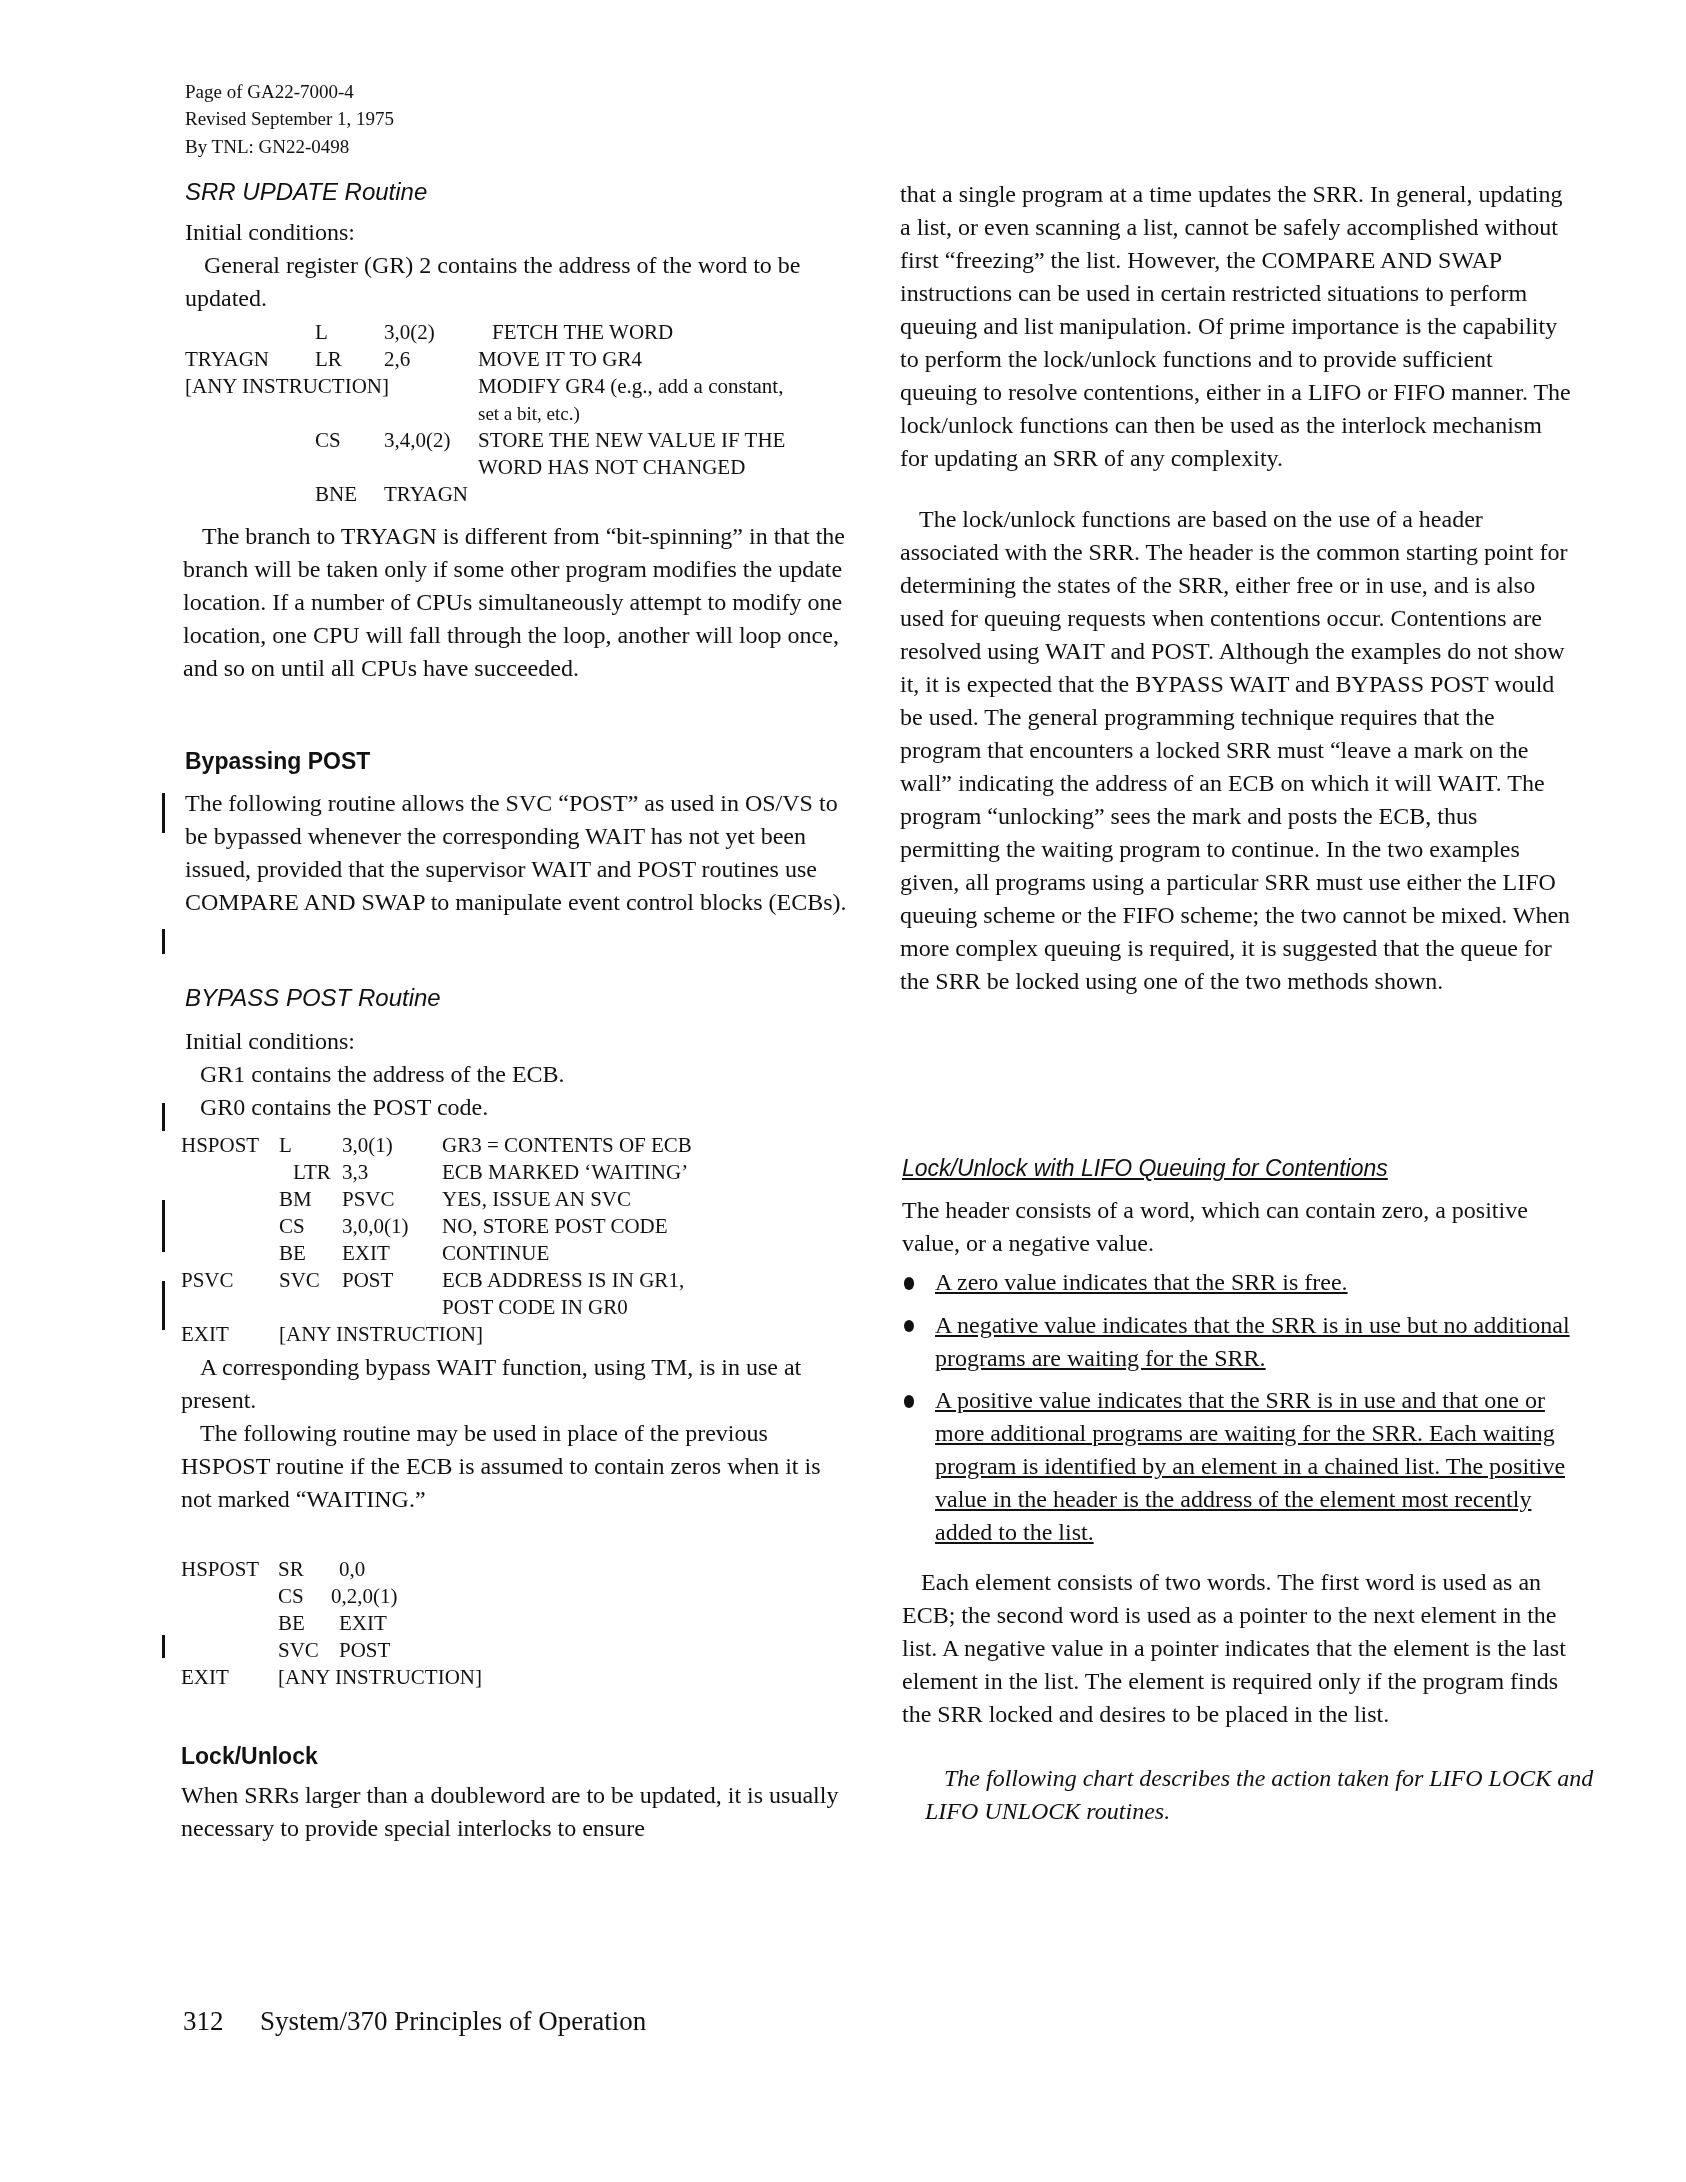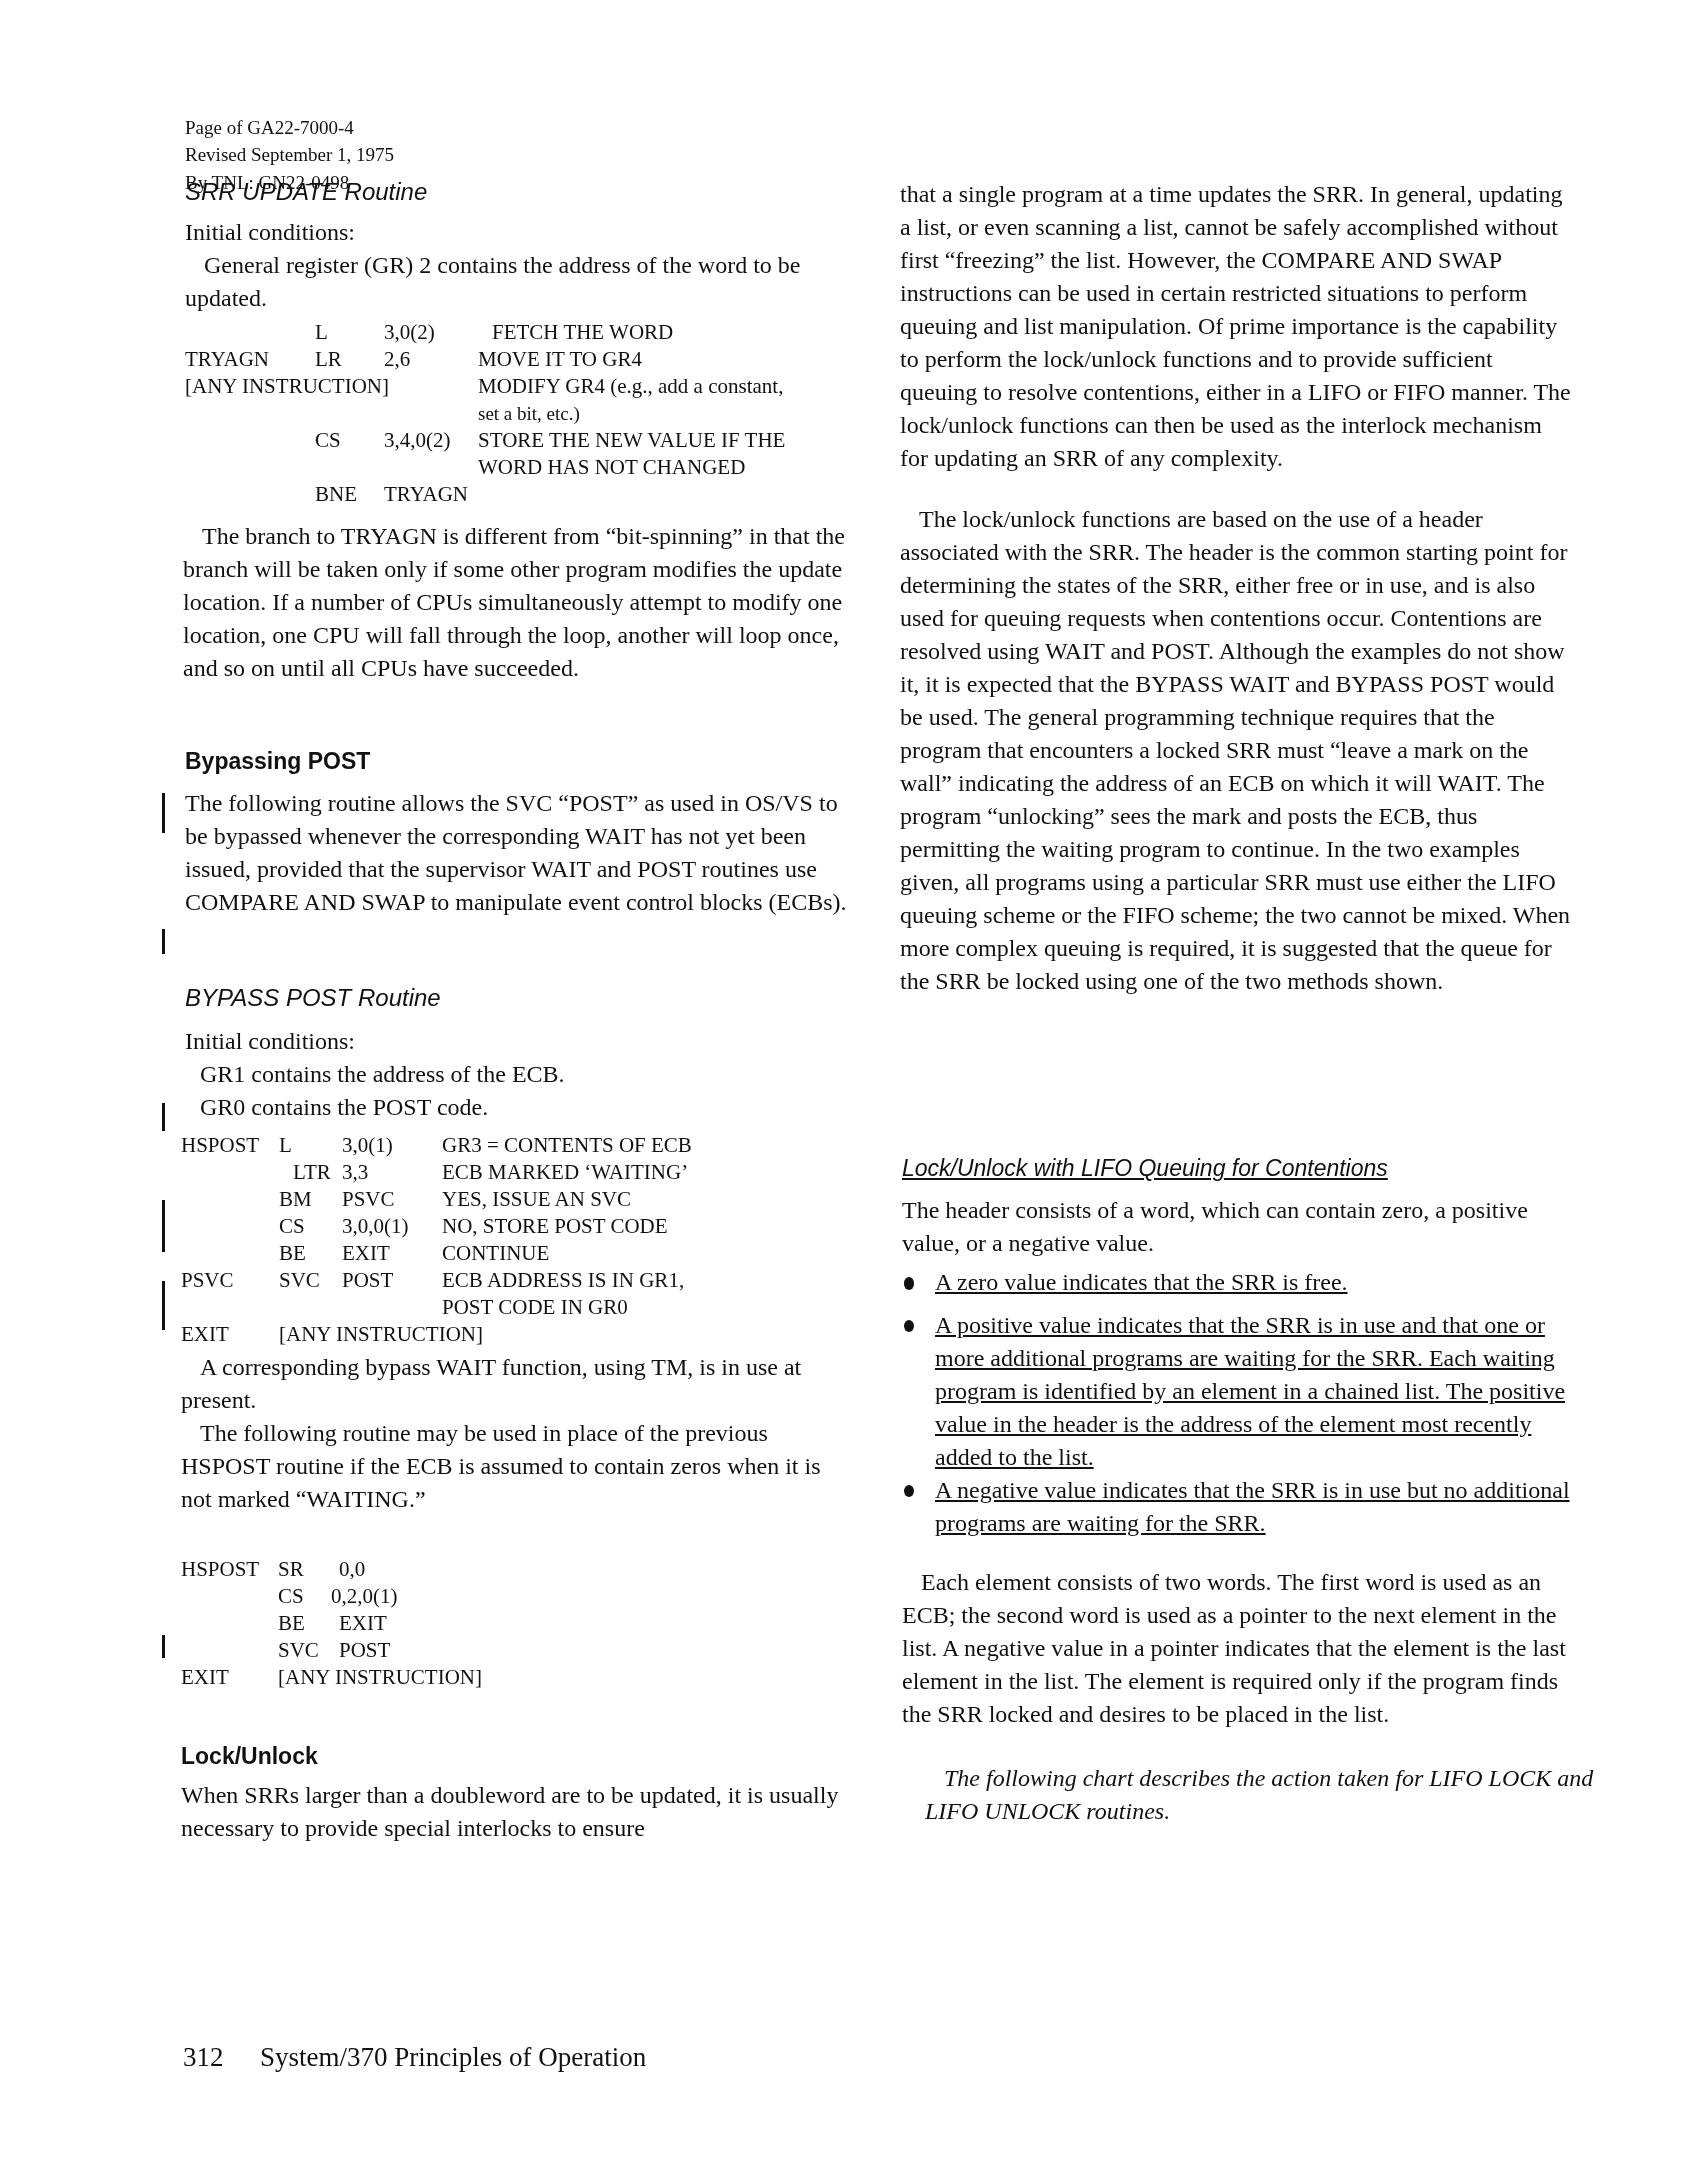--- a/index.html
+++ b/index.html
@@ -1,18 +1,18 @@
 <!DOCTYPE html>
 <html style="font-size:15px"><head>
 <meta charset="utf-8">
 <style>
   html, body { margin: 0; padding: 0; background: #ffffff; }
   body { width: 1686px; height: 2182px; position: relative; overflow: hidden; color: #111; font-family: "Liberation Serif", "DejaVu Serif", serif; }
   .abs { position: absolute; }
-  .serif { font-family: "Liberation Serif", "DejaVu Serif", serif; margin-top: 36px; }
+  .serif { font-family: "Liberation Serif", "DejaVu Serif", serif; }
   .hdr { left: 185px; top: 78px; font-size: 19px; line-height: 27.4px; }
   .h-italic { font-family: "Liberation Sans", "DejaVu Sans", sans-serif; font-style: italic; font-size: 24px; }
   .h-bold { font-family: "Liberation Sans", "DejaVu Sans", sans-serif; font-weight: bold; font-size: 23px; }
   .body { font-size: 24px; line-height: 33px; }
   .para-indent { text-indent: 19px; }
   .code { font-size: 21px; line-height: 27px; }
   .code-row { position: relative; height: 27px; white-space: nowrap; }
   .code-row span { position: absolute; top: 0; }
   .revbar { position: absolute; width: 2.8px; background: #111; left: 162px; }
   .bullet-item { position: relative; padding-left: 33px; text-decoration: underline; }
@@ -184,22 +184,22 @@
 <div class="abs body" style="left:181px; top:1779px; width:674px;">When SRRs larger than a doubleword are to be updated, it is usually necessary to provide special interlocks to ensure</div>
 
 <div class="abs body" style="left:900px; top:178px; width:674px;">that a single program at a time updates the SRR. In general, updating a list, or even scanning a list, cannot be safely accomplished without first “freezing” the list. However, the COMPARE AND SWAP instructions can be used in certain restricted situations to perform queuing and list manipulation. Of prime importance is the capability to perform the lock/unlock functions and to provide sufficient queuing to resolve contentions, either in a LIFO or FIFO manner. The lock/unlock functions can then be used as the interlock mechanism for updating an SRR of any complexity.</div>
 <div class="abs body para-indent" style="left:900px; top:503px; width:674px;">The lock/unlock functions are based on the use of a header associated with the SRR. The header is the common starting point for determining the states of the SRR, either free or in use, and is also used for queuing requests when contentions occur. Contentions are resolved using WAIT and POST. Although the examples do not show it, it is expected that the BYPASS WAIT and BYPASS POST would be used. The general programming technique requires that the program that encounters a locked SRR must “leave a mark on the wall” indicating the address of an ECB on which it will WAIT. The program “unlocking” sees the mark and posts the ECB, thus permitting the waiting program to continue. In the two examples given, all programs using a particular SRR must use either the LIFO queuing scheme or the FIFO scheme; the two cannot be mixed. When more complex queuing is required, it is suggested that the queue for the SRR be locked using one of the two methods shown.</div>
 
 <div class="abs h-italic" style="left:902px; top:1155px; font-size:23px;text-decoration:underline;">Lock/Unlock with LIFO Queuing for Contentions</div>
 <div class="abs body" style="left:902px; top:1194px; width:662px;">The header consists of a word, which can contain zero, a positive value, or a negative value.</div>
 
 <div class="abs body" style="left:902px; top:1266px; width:674px;">
   <div class="bullet-item" style="margin-bottom:9.5px;"><span class="bullet-dot"></span><span>A zero value indicates that the SRR is free.</span></div>
+  <div class="bullet-item" style="margin-bottom:9.5px;"><span class="bullet-dot"></span><span>A negative value indicates that the SRR is in use but no additional programs are waiting for the SRR.</span></div>
   <div class="bullet-item"><span class="bullet-dot"></span><span>A positive value indicates that the SRR is in use and that one or more additional programs are waiting for the SRR. Each waiting program is identified by an element in a chained list. The positive value in the header is the address of the element most recently added to the list.</span></div>
-  <div class="bullet-item" style="margin-bottom:9.5px;"><span class="bullet-dot"></span><span>A negative value indicates that the SRR is in use but no additional programs are waiting for the SRR.</span></div>
 </div>
 
 <div class="abs body para-indent" style="left:902px; top:1566px; width:674px;">Each element consists of two words. The first word is used as an ECB; the second word is used as a pointer to the next element in the list. A negative value in a pointer indicates that the element is the last element in the list. The element is required only if the program finds the SRR locked and desires to be placed in the list.</div>
 <div class="abs body para-indent" style="left:925px; top:1762px; width:674px;font-style:italic;">The following chart describes the action taken for LIFO LOCK and LIFO UNLOCK routines.</div>
 
 <div class="abs footer serif" style="left:183px; top:2006px;">
   <span>312</span>
   <span style="display:inline-block; width:23px;"></span>
   <span>System/370 Principles of Operation</span>
 </div>

